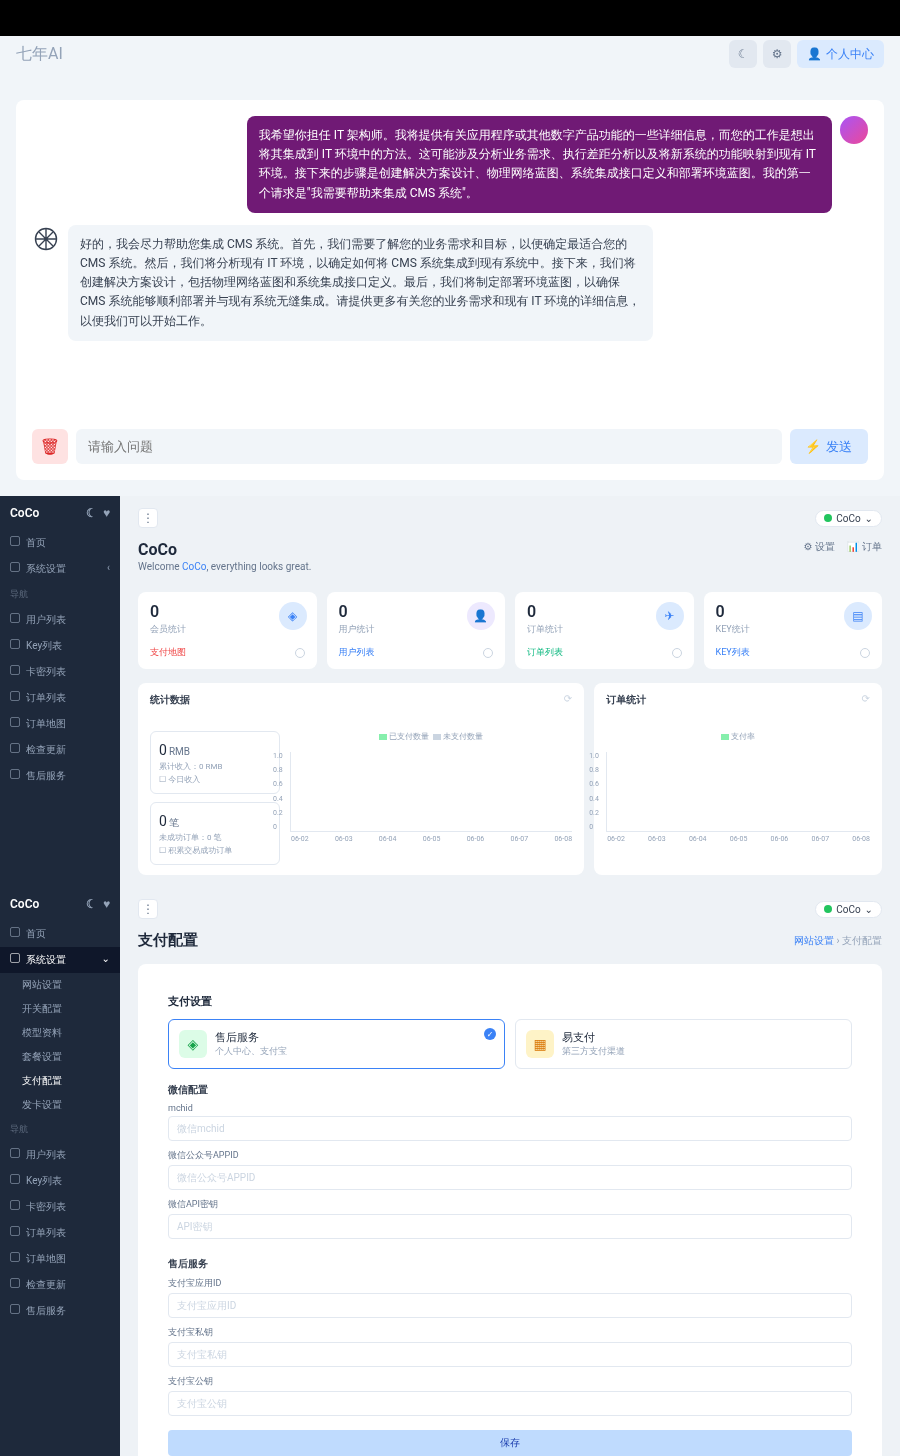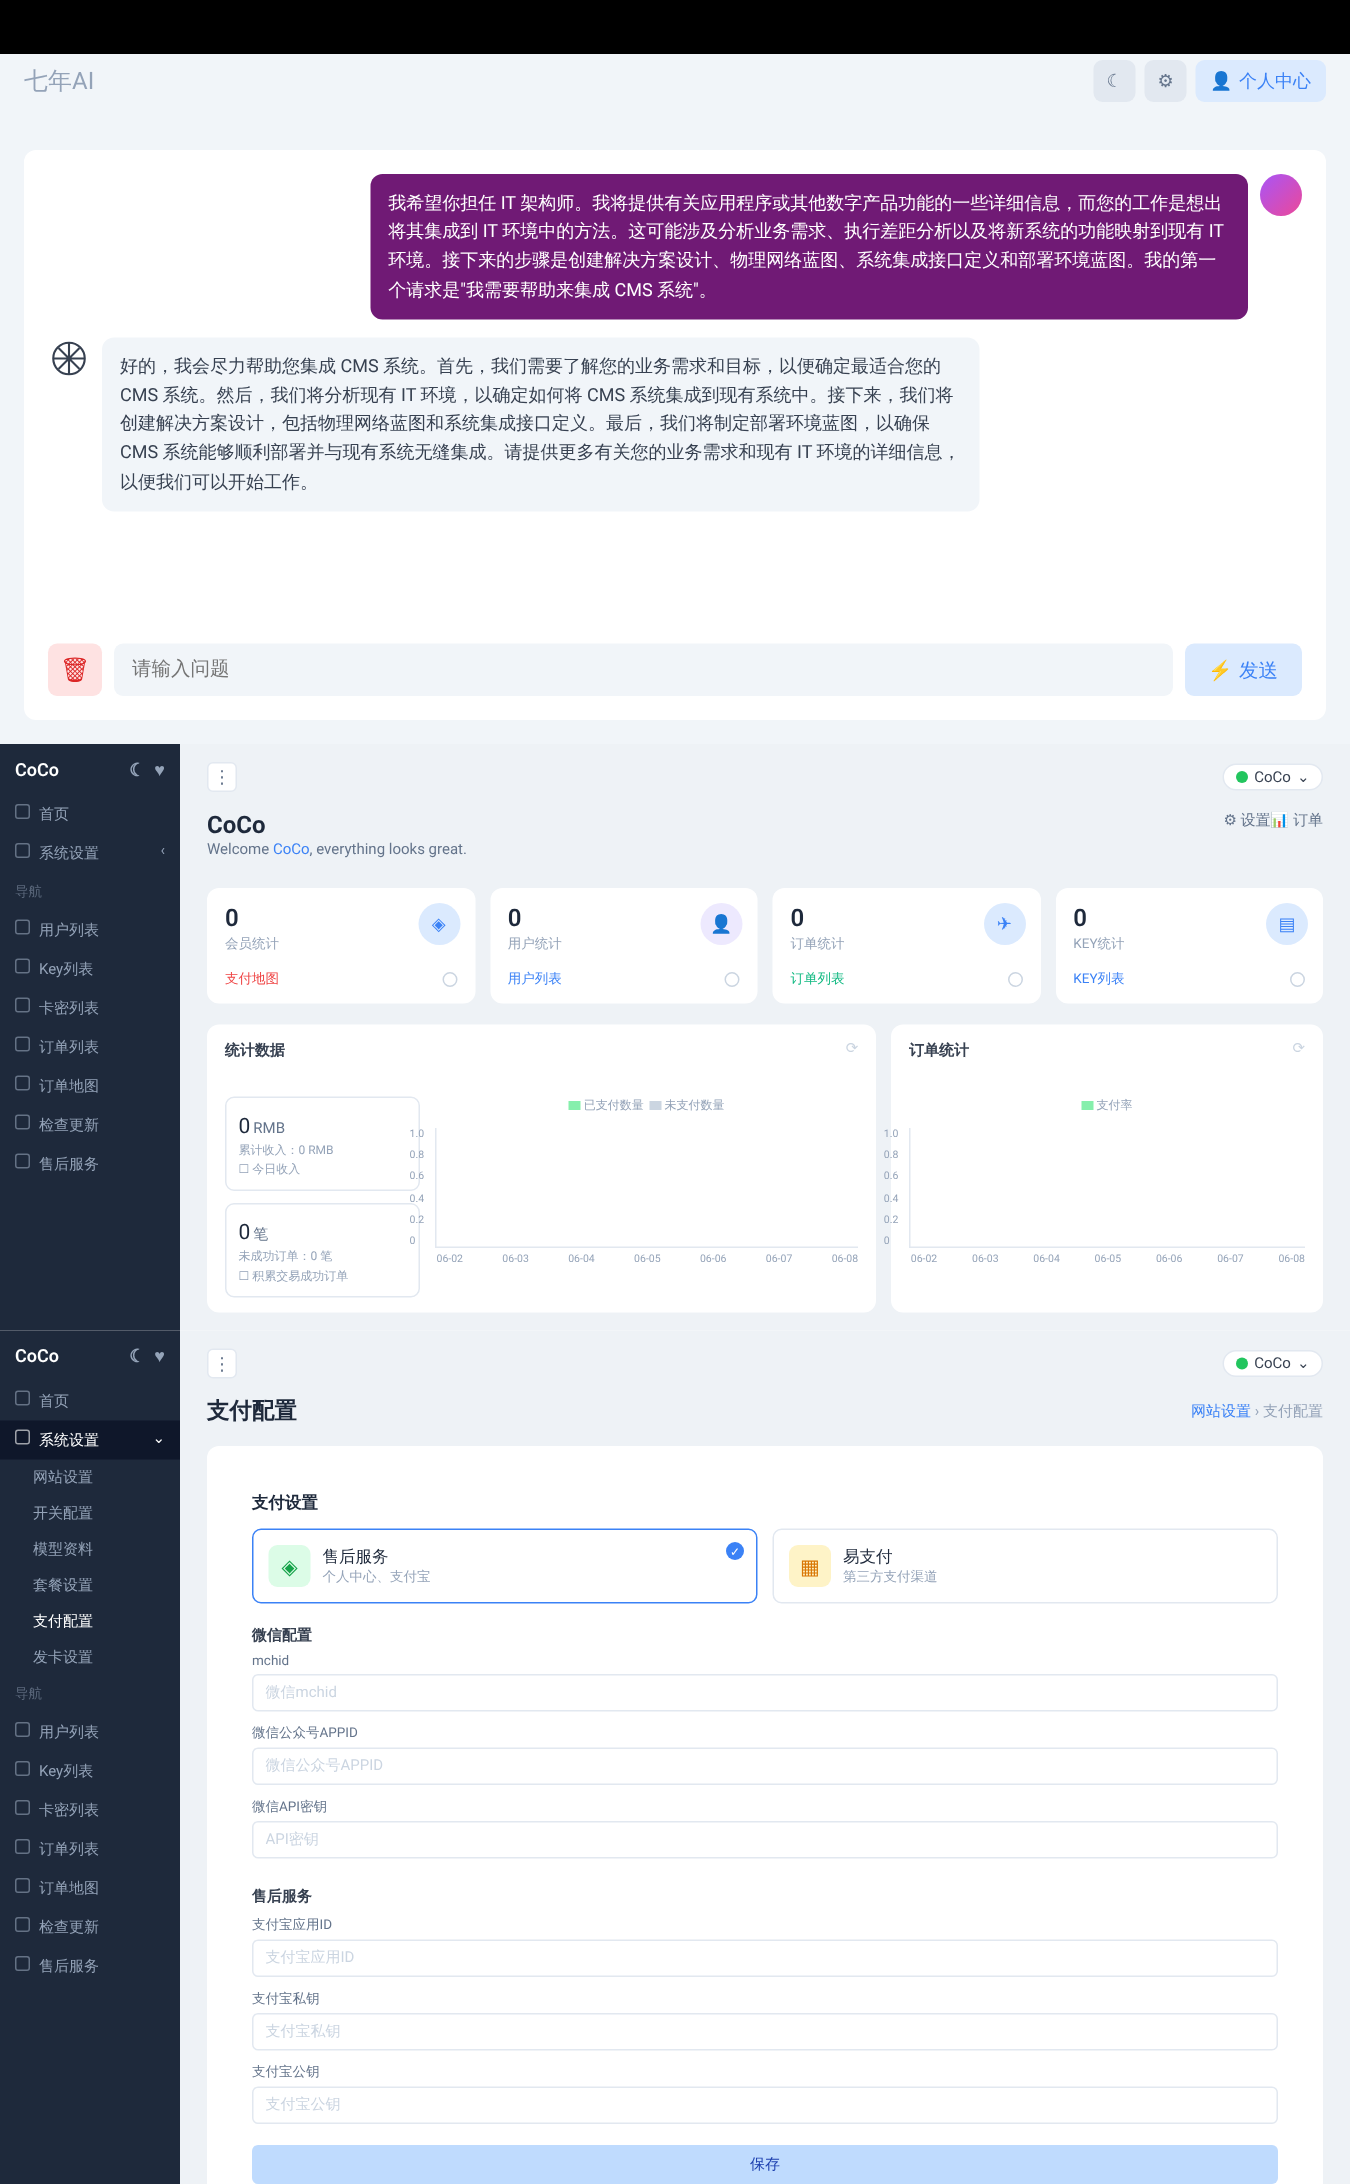--- a/index.html
+++ b/index.html
@@ -37,21 +37,21 @@
 .sb-sub.active{color:#fff}
 .main{flex:1;padding:12px 18px}
 .main-top{display:flex;justify-content:space-between;align-items:center;margin-bottom:12px}
 .dots-btn{width:20px;height:20px;background:#fff;border-radius:4px;display:flex;align-items:center;justify-content:center;font-size:12px;color:#64748b;border:1px solid #e2e8f0}
 .user-pill{background:#fff;border:1px solid #e2e8f0;border-radius:12px;padding:2px 8px;display:flex;align-items:center;gap:4px;font-size:10px;color:#374151}
 .dot-green{width:8px;height:8px;border-radius:50%;background:#22c55e}
 .welcome{margin-bottom:8px}
 .welcome h2{font-size:16px;color:#1e293b;margin-bottom:2px}
 .welcome p{font-size:10px;color:#64748b}
 .welcome .name{color:#3b82f6}
-.header-actions{display:flex;font-size:10px;color:#64748b}
+.header-actions{display:flex;gap:12px;font-size:10px;color:#64748b}
 .header-row{display:flex;justify-content:space-between;align-items:flex-start;margin-bottom:12px}
 .cards-row{display:flex;gap:10px;margin-bottom:14px}
 .stat-card{flex:1;background:#fff;border-radius:8px;padding:10px 12px;position:relative}
 .stat-num{font-size:16px;font-weight:600;color:#1e293b}
 .stat-label{font-size:9px;color:#94a3b8;margin-top:2px}
 .stat-icon{position:absolute;right:10px;top:10px;width:28px;height:28px;border-radius:50%;display:flex;align-items:center;justify-content:center;font-size:12px}
 .ic-blue{background:#dbeafe;color:#3b82f6}
 .ic-purple{background:#ede9fe;color:#8b5cf6}
 .stat-link{font-size:9px;margin-top:10px;display:flex;justify-content:space-between;align-items:center}
 .lk-red{color:#ef4444}.lk-blue{color:#3b82f6}.lk-green{color:#10b981}

